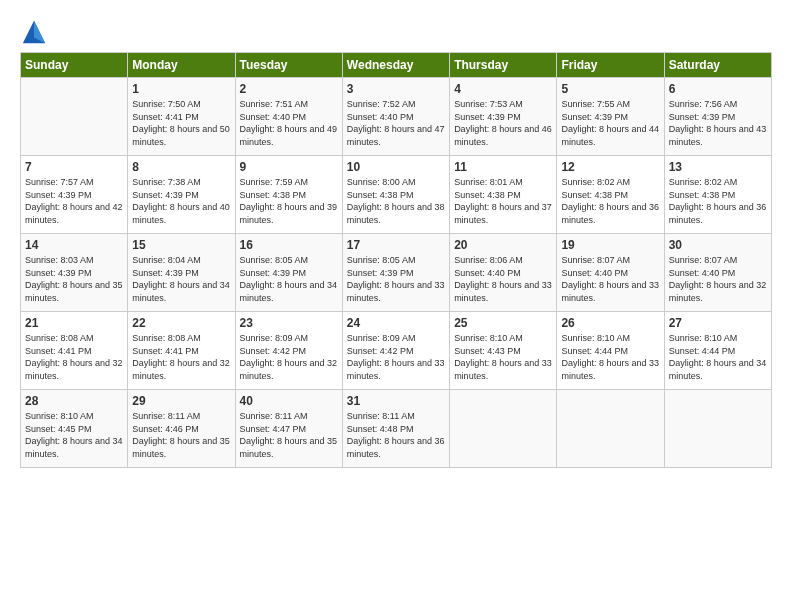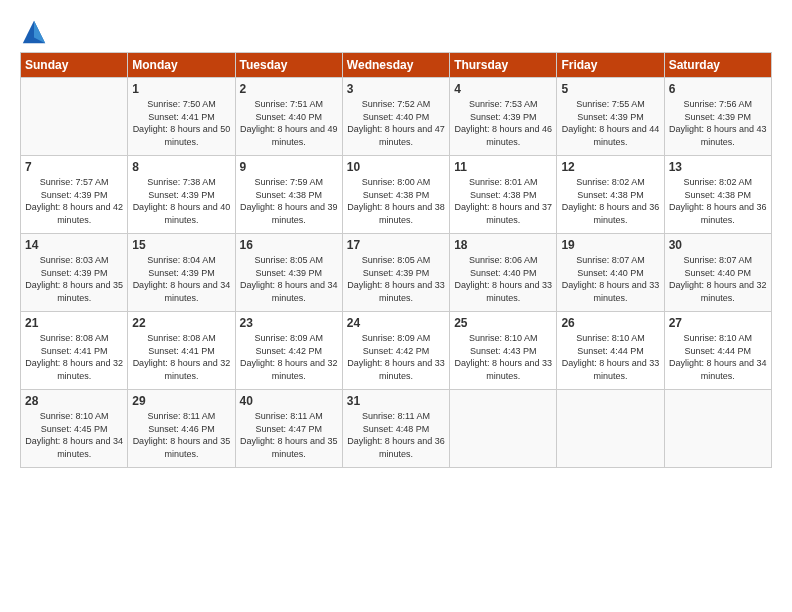--- a/index.html
+++ b/index.html
@@ -57,21 +57,21 @@
     .location {
       font-size: 15px;
       color: #444;
     }
     table {
       width: 100%;
       border-collapse: collapse;
       table-layout: fixed;
     }
     thead tr th {
-      background-color: #c2410c;
+      background-color: #4d7c0f;
       color: #fff;
       font-size: 12px;
       font-weight: bold;
       padding: 5px 4px;
       text-align: left;
       border: 1px solid #ccc;
     }
     tbody tr td {
       border: 1px solid #ccc;
       vertical-align: top;
@@ -87,21 +87,20 @@
     .day-number {
       font-weight: bold;
       font-size: 12px;
       display: block;
       margin-bottom: 2px;
     }
     .day-info {
       font-size: 9px;
       line-height: 1.4;
       color: #333;
-      text-align: center;
     }
   </style>
 </head>
 <body>
 
 <div class="page">
   <div class="header">
     <div class="logo">
       <svg class="logo-icon" viewBox="0 0 40 40">
         <polygon points="20,4 36,36 4,36" fill="#1a5fb4"></polygon>
@@ -250,21 +249,21 @@
 and 34 minutes.</div>
           </td>
           <td>
             <span class="day-number">17</span>
             <div class="day-info">Sunrise: 8:05 AM
 Sunset: 4:39 PM
 Daylight: 8 hours
 and 33 minutes.</div>
           </td>
           <td>
-            <span class="day-number">18</span>
+            <span class="day-number">20</span>
             <div class="day-info">Sunrise: 8:06 AM
 Sunset: 4:40 PM
 Daylight: 8 hours
 and 33 minutes.</div>
           </td>
           <td>
             <span class="day-number">19</span>
             <div class="day-info">Sunrise: 8:07 AM
 Sunset: 4:40 PM
 Daylight: 8 hours

